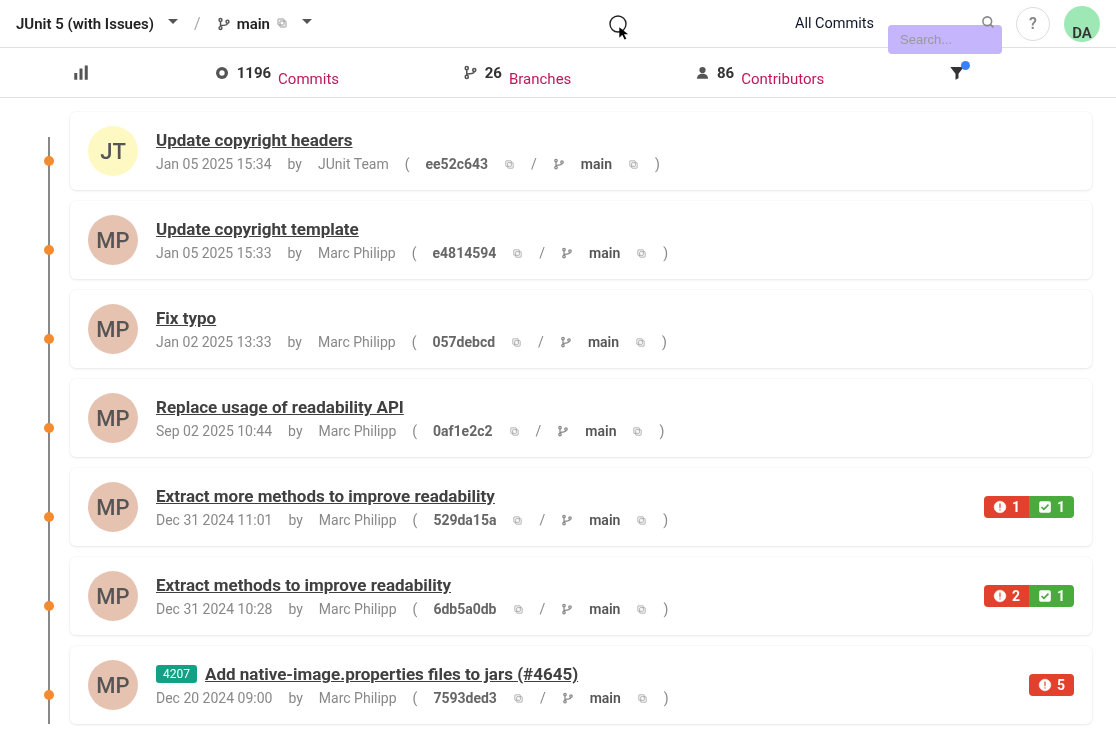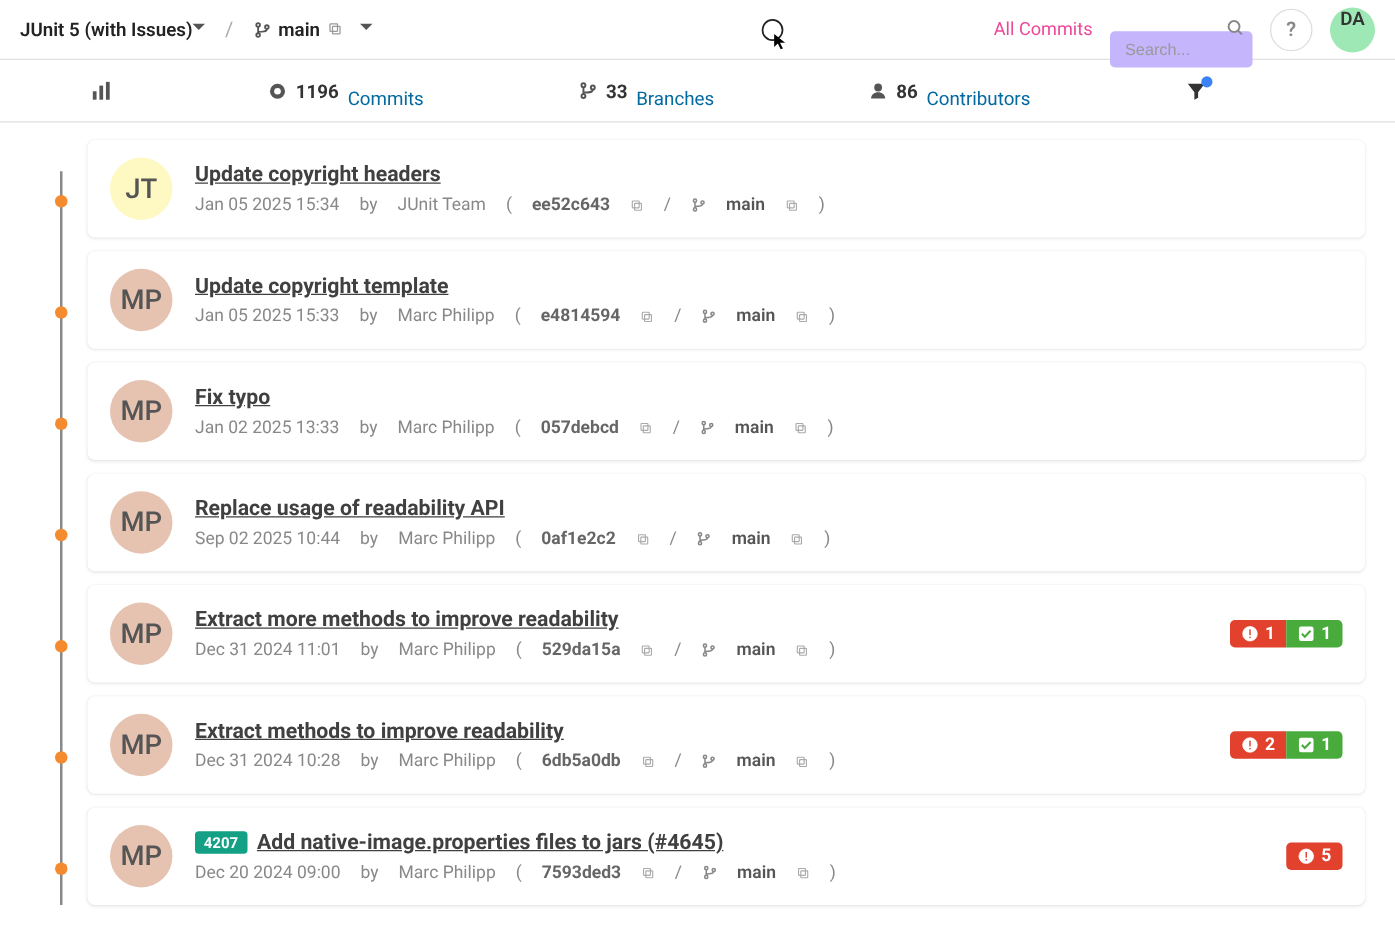--- a/index.html
+++ b/index.html
@@ -15,26 +15,26 @@
 
 
 .header {
   display: flex;
   align-items: center;
   height: 48px;
   padding: 0 16px;
   border-bottom: 1px solid #e0e0e0;
 }
 .header-left { display: flex; align-items: center; gap: 12px; }
-.proj-name { font-weight: 600; font-size: 15px; color: #222; display: flex; align-items: center; gap: 0; cursor: pointer; }
+.proj-name { font-weight: 600; font-size: 15px; color: #222; display: flex; align-items: center; gap: 14px; cursor: pointer; }
 .crumb-sep { color: #aaa; font-size: 16px; margin: 0 4px; }
 .branch-crumb { display: flex; align-items: center; gap: 6px; font-weight: 600; font-size: 15px; color: #222; }
 .branch-crumb .copy-ico, .branch-crumb .chev { color: #888; }
 .header-right { margin-left: auto; display: flex; align-items: center; gap: 14px; }
-.all-commits { color: #ec4899; font-size: 14.5px; }
+.all-commits { color: #0f172a; font-size: 14.5px; }
 .search-wrap { position: relative; }
 .search-input {
   background: #c4b5fd;
   border: none;
   border-radius: 4px;
   padding: 7px 34px 7px 12px;
   font-size: 13px;
   width: 114px;
   color: #555;
   margin-top: 31px;
@@ -45,33 +45,33 @@
   color: #888; background: none; border: none; cursor: pointer;
 }
 .help-circle {
   width: 34px; height: 34px; border-radius: 50%;
   border: 1.5px solid #ddd; display: flex; align-items: center; justify-content: center;
   color: #888; font-weight: 600; font-size: 16px; cursor: pointer;
 }
 .avatar-top {
   width: 36px; height: 36px; border-radius: 50%;
   background: #9de8b4; color: #333; font-weight: 600;
-  display: flex; align-items: flex-start; justify-content: center; font-size: 15px;
+  display: flex; align-items: flex-end; justify-content: center; font-size: 15px;
 }
 
 
 .subnav {
   display: flex; align-items: center; height: 50px;
   border-bottom: 1px solid #e0e0e0;
   padding: 0 150px 0 72px;
   justify-content: space-between;
 }
 .subnav-item { display: flex; align-items: center; gap: 7px; color: #555; font-size: 15px; cursor: pointer; }
 .subnav-item .count { font-weight: 700; color: #333; }
-.subnav-item .label { color: #0369a1; margin-top: 13px; }
+.subnav-item .label { color: #be185d; margin-top: 13px; }
 .filter-wrap { position: relative; cursor: pointer; }
 .filter-dot {
   position: absolute; top: -3px; right: -4px;
   width: 9px; height: 9px; border-radius: 50%; background: #3b82f6;
 }
 
 
 .content { padding: 14px 24px 0 24px; }
 .timeline { position: relative; margin-left: 24px; }
 .timeline-line {
@@ -100,21 +100,21 @@
   width: 50px; height: 50px; border-radius: 50%;
   display: flex; align-items: center; justify-content: center;
   font-size: 22px; font-weight: 500; color: #555;
   flex-shrink: 0;
 }
 .av-pink { background: #e6c3b1; }
 .av-blue { background: #fef9c3; }
 .commit-body { flex: 1; min-width: 0; }
 .commit-title-row { display: flex; align-items: center; gap: 8px; margin-bottom: 6px; }
 .pr-tag {
-  background: #14a085; color: #fff; font-weight: 700; font-size: 12px;
+  background: #14a085; color: #fff; font-weight: 400; font-size: 12px;
   padding: 2px 7px; border-radius: 3px;
 }
 .commit-title { font-size: 17px; font-weight: 700; color: #404040; text-decoration: underline; }
 .commit-meta { font-size: 14px; color: #888; display: flex; flex-wrap: wrap; align-items: center; gap: 16px; }
 .commit-meta .hash { font-weight: 700; color: #666; }
 .commit-meta .branch-nm { font-weight: 600; color: #555; }
 .mini-ico { color: #999; font-size: 12px; display: inline-flex; }
 
 .badges { display: flex; gap: 0; align-items: center; }
 .badge {
@@ -204,21 +204,21 @@
     <span class="label">Commits</span>
   </div>
   <div class="subnav-item">
     <svg width="15" height="15" viewBox="0 0 24 24" fill="none" stroke="#555" stroke-width="2.5">
         <circle cx="6" cy="5" r="2.5"></circle>
         <circle cx="6" cy="19" r="2.5"></circle>
         <circle cx="18" cy="8" r="2.5"></circle>
         <path d="M6 7.5v9"></path>
         <path d="M18 10.5c0 4-6 4-12 4"></path>
       </svg>
-    <span class="count">33</span>
+    <span class="count">26</span>
     <span class="label">Branches</span>
   </div>
   <div class="subnav-item">
     <svg width="15" height="15" viewBox="0 0 24 24" fill="#555">
         <circle cx="12" cy="8" r="5"></circle>
         <path d="M3 22c0-5 4-8 9-8s9 3 9 8z"></path>
       </svg>
     <span class="count">86</span>
     <span class="label">Contributors</span>
   </div>

